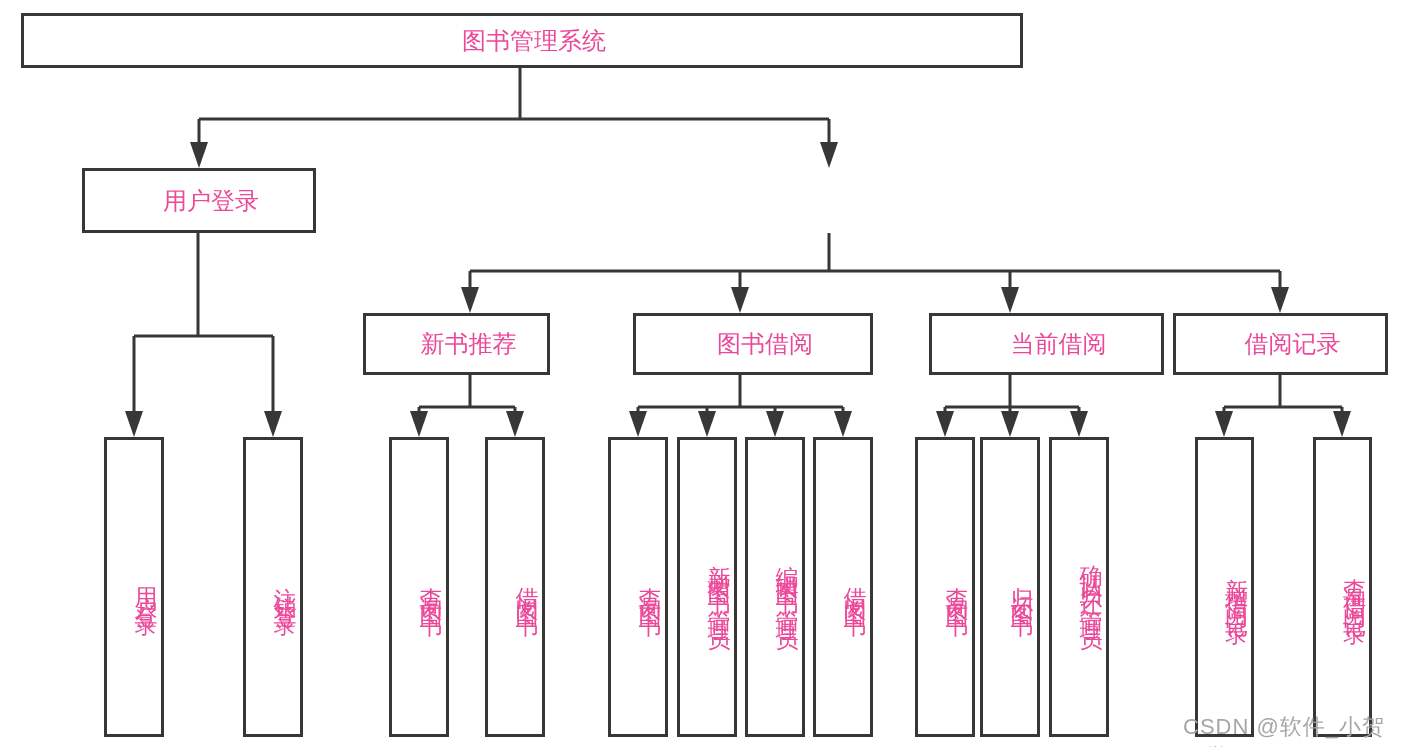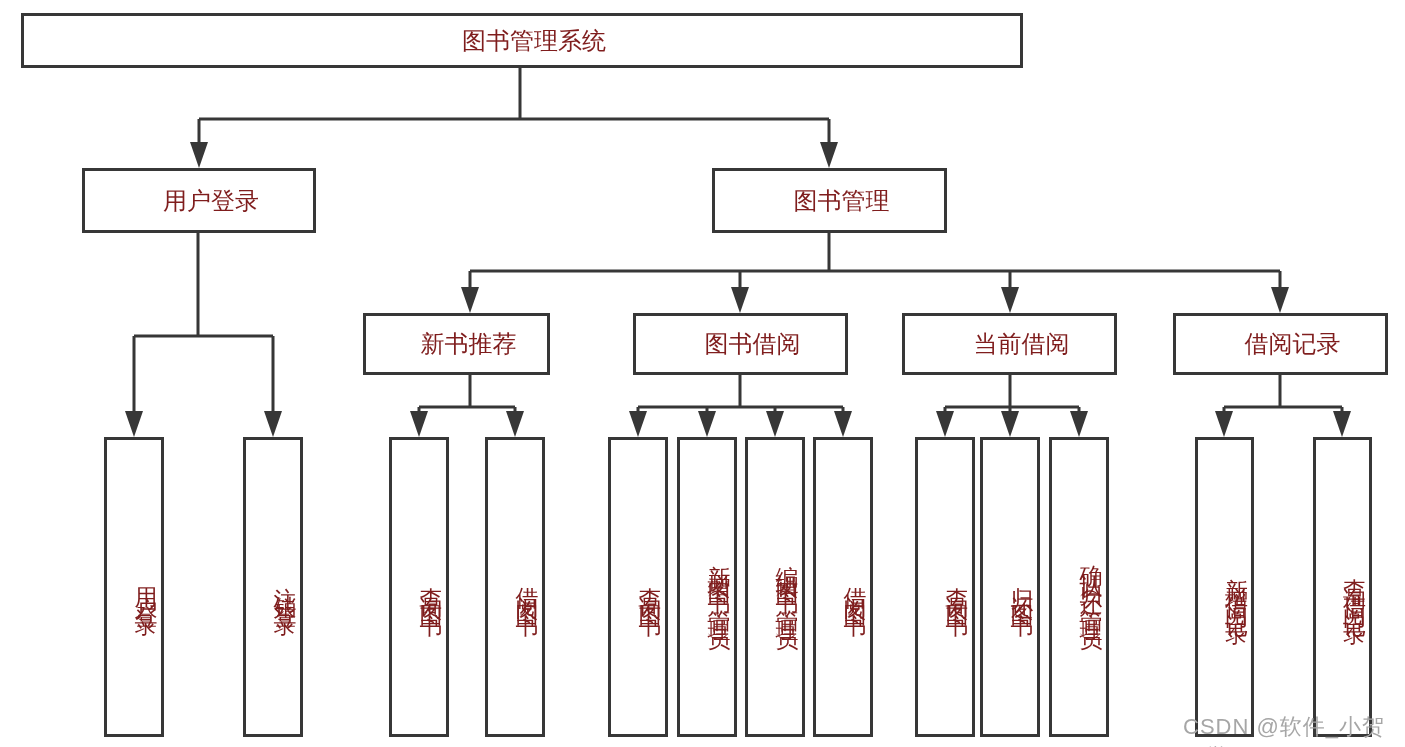--- a/index.html
+++ b/index.html
@@ -3,21 +3,21 @@
 <meta charset="utf-8">
 <style>
   html,body{margin:0;padding:0;background:#ffffff;}
   body{font-family:"Liberation Sans", sans-serif;}
   #stage{position:relative;width:1405px;height:747px;background:#ffffff;overflow:hidden;}
   #connectors{position:absolute;left:0;top:0;pointer-events:none;}
   .box{
     position:absolute;box-sizing:border-box;
     border:3px solid #373737;background:#ffffff;
     display:flex;align-items:center;justify-content:center;
-    font-size:24px;color:#7f1d1d;white-space:nowrap;padding-left:24px;
+    font-size:24px;color:#ec4899;white-space:nowrap;padding-left:24px;
   }
   .v{
     writing-mode:vertical-rl;text-orientation:mixed;
     font-size:23px;letter-spacing:9px;line-height:1;white-space:normal;
   }
   #watermark{
     position:absolute;left:1183px;top:712px;z-index:5;
     font-size:22px;color:#a6a6a6;letter-spacing:1px;
   }
 </style>
@@ -55,25 +55,24 @@
       <polygon points="1010,437 1001,411 1019,411"></polygon>
       <polygon points="1079,437 1070,411 1088,411"></polygon>
       <polygon points="1224,437 1215,411 1233,411"></polygon>
       <polygon points="1342,437 1333,411 1351,411"></polygon>
     </g>
   </svg>
 
   <div class="box" style="left:21px;top:13px;width:1002px;height:55px">图书管理系统</div>
 
   <div class="box" style="left:82px;top:168px;width:234px;height:65px">用户登录</div>
-  <div class="box" style="left:712px;top:168px;width:235px;height:65px">图书管理</div>
 
   <div class="box" style="left:363px;top:313px;width:187px;height:62px">新书推荐</div>
-  <div class="box" style="left:633px;top:313px;width:215px;height:62px">图书借阅</div>
-  <div class="box" style="left:902px;top:313px;width:215px;height:62px">当前借阅</div>
+  <div class="box" style="left:633px;top:313px;width:240px;height:62px">图书借阅</div>
+  <div class="box" style="left:929px;top:313px;width:235px;height:62px">当前借阅</div>
   <div class="box" style="left:1173px;top:313px;width:215px;height:62px">借阅记录</div>
 
   <div class="box v" style="left:104px;top:437px;width:60px;height:300px">用户登录</div>
   <div class="box v" style="left:243px;top:437px;width:60px;height:300px">注销登录</div>
 
   <div class="box v" style="left:389px;top:437px;width:60px;height:300px">查询图书</div>
   <div class="box v" style="left:485px;top:437px;width:60px;height:300px">借阅图书</div>
 
   <div class="box v" style="left:608px;top:437px;width:60px;height:300px">查询图书</div>
   <div class="box v" style="left:677px;top:437px;width:60px;height:300px">新增图书（管理员）</div>

